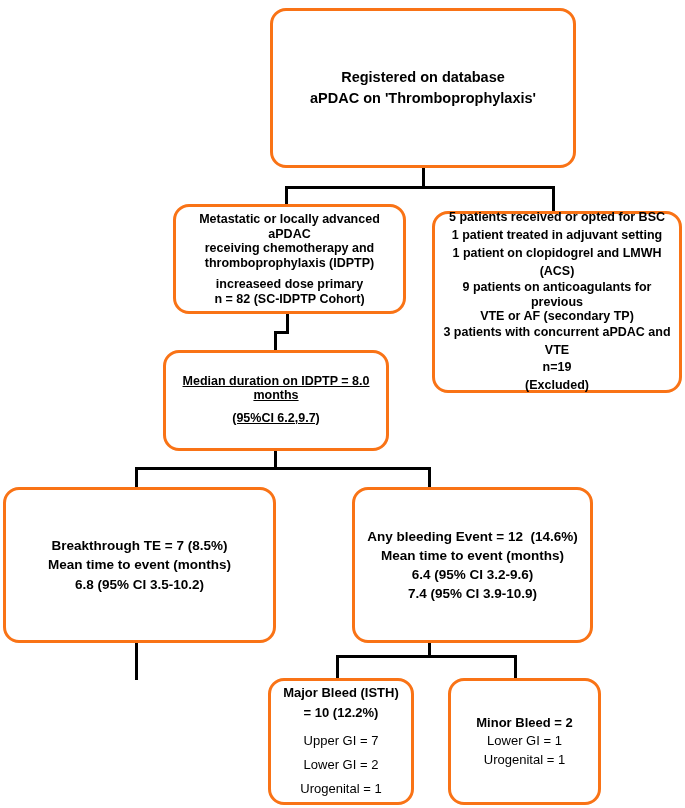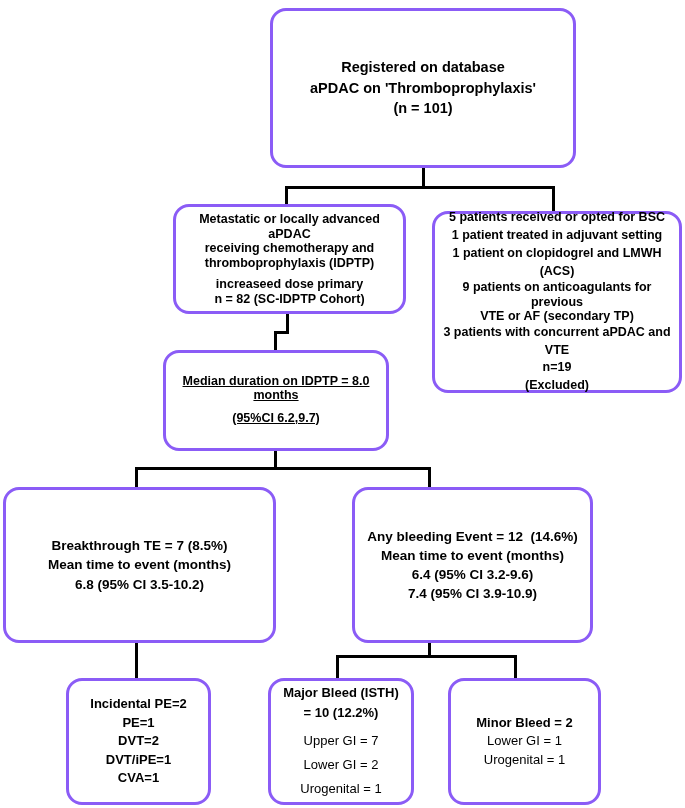--- a/index.html
+++ b/index.html
@@ -13,21 +13,21 @@
   #flowchart {
     position: relative;
     width: 685px;
     height: 808px;
     background: #ffffff;
     overflow: hidden;
   }
   .node {
     position: absolute;
     box-sizing: border-box;
-    border: 3px solid #8b5cf6;
+    border: 3px solid #f97316;
     border-radius: 16px;
     background: #ffffff;
     display: flex;
     flex-direction: column;
     align-items: center;
     justify-content: center;
     text-align: center;
     color: #000000;
     z-index: 2;
     padding: 4px 6px;
@@ -91,21 +91,20 @@
   <div class="conn v" style="left:135px; top:642px; height:38px;"></div>
 
   <div class="conn v" style="left:428px; top:642px; height:16px;"></div>
   <div class="conn h" style="left:336px; top:655px; width:181px;"></div>
   <div class="conn v" style="left:336px; top:655px; height:25px;"></div>
   <div class="conn v" style="left:514px; top:655px; height:25px;"></div>
 
   <div class="node" id="node-registered">
     <span class="line">Registered on database</span>
     <span class="line">aPDAC on 'Thromboprophylaxis'</span>
-    <span class="line">(n = 101)</span>
   </div>
 
   <div class="node" id="node-cohort">
     <span class="line tight">Metastatic or locally advanced aPDAC</span>
     <span class="line tight">receiving chemotherapy and</span>
     <span class="line tight gap-after">thromboprophylaxis (IDPTP)</span>
     <span class="line tight">increaseed dose primary</span>
     <span class="line tight">n = 82 (SC-IDPTP Cohort)</span>
   </div>
 
@@ -132,27 +131,20 @@
     <span class="line">6.8 (95% CI 3.5-10.2)</span>
   </div>
 
   <div class="node" id="node-bleed">
     <span class="line">Any bleeding Event = 12  (14.6%)</span>
     <span class="line">Mean time to event (months)</span>
     <span class="line">6.4 (95% CI 3.2-9.6)</span>
     <span class="line">7.4 (95% CI 3.9-10.9)</span>
   </div>
 
-  <div class="node" id="node-te-detail">
-    <span class="line">Incidental PE=2</span>
-    <span class="line">PE=1</span>
-    <span class="line">DVT=2</span>
-    <span class="line">DVT/iPE=1</span>
-    <span class="line">CVA=1</span>
-  </div>
 
   <div class="node" id="node-major-bleed">
     <span class="line tight">Major Bleed (ISTH)</span>
     <span class="line tight gap-after">= 10 (12.2%)</span>
     <span class="line regular">Upper GI = 7</span>
     <span class="line regular">Lower GI = 2</span>
     <span class="line regular">Urogenital = 1</span>
   </div>
 
   <div class="node" id="node-minor-bleed">

